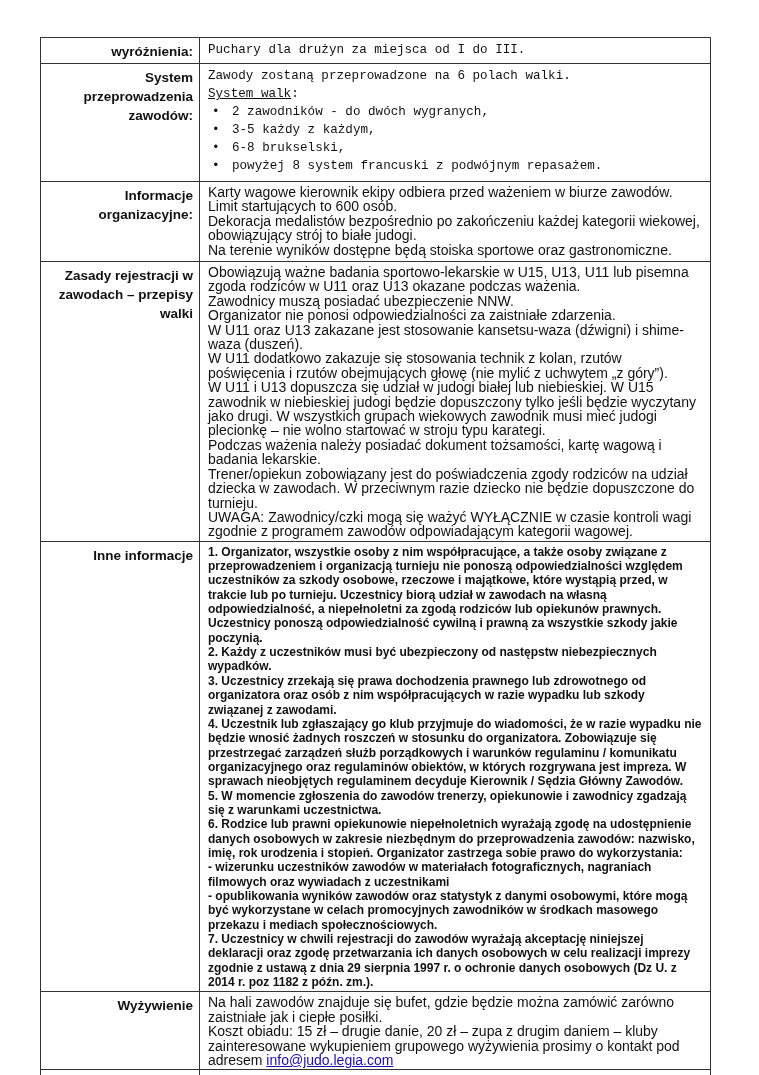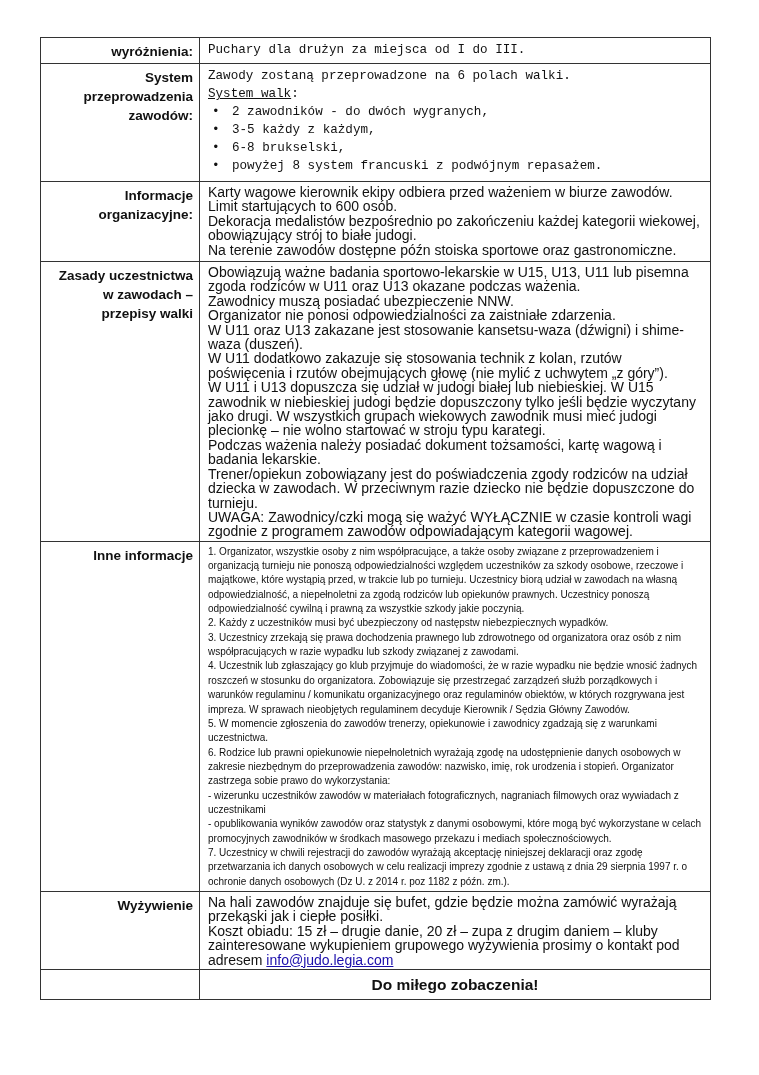--- a/index.html
+++ b/index.html
@@ -4,21 +4,21 @@
 <style>
   html, body { margin:0; padding:0; background:#ffffff; }
   body { width:759px; height:1075px; position:relative; overflow:hidden;
          font-family:"Liberation Sans", sans-serif; color:#111; }
   .tbl { position:absolute; left:40px; top:37px; width:671px; border-collapse:collapse; table-layout:fixed; }
   .tbl td { border:1.5px solid #333; vertical-align:top; padding:0; }
   .tbl td.lbl { width:146px; padding:4px 6px 2px 6px; font-weight:bold; font-size:13.5px; line-height:19px;text-align:right; }
   .tbl td.val { padding:3px 8px 2px 8px; }
   .v-lg { font-size:12.6px; line-height:18px;font-family:Liberation Mono, monospace; }
   .v-sm { font-size:14px; line-height:14.4px; }
-  .v-sm2 { font-size:10px; line-height:14.35px; }
+  .v-sm2 { font-size:12px; line-height:14.35px;font-weight:bold; }
   .u { text-decoration:underline;margin-top:48px; }
   ul.bul { margin:0; padding:0; list-style:none; }
   ul.bul li { position:relative; padding-left:24px; }
   ul.bul li::before { content:"\2022"; position:absolute; left:4px; top:0; }
   .ln { display:block; }
   a.mail { color:#1a0dab; text-decoration:underline;margin-top:48px; }
   .closing { text-align:center; font-weight:bold; font-size:15.5px; line-height:24px; padding-top:3px; }
   .footer { position:absolute; left:0; width:759px; top:1037px; text-align:center; font-size:9.5px; line-height:12px; font-weight:bold; }
   .footer .pg { font-weight:normal; }
 </style>
@@ -45,25 +45,25 @@
         <li>powyżej 8 system francuski z podwójnym repasażem.</li>
       </ul>
     </td>
   </tr>
   <tr style="height:80px;">
     <td class="lbl">Informacje organizacyjne:</td>
     <td class="val v-sm">
       <span class="ln">Karty wagowe kierownik ekipy odbiera przed ważeniem w biurze zawodów.</span>
       <span class="ln">Limit startujących to 600 osób.</span>
       <span class="ln">Dekoracja medalistów bezpośrednio po zakończeniu każdej kategorii wiekowej, obowiązujący strój to białe judogi.</span>
-      <span class="ln">Na terenie zawodów dostępne późn stoiska sportowe oraz gastronomiczne.</span>
+      <span class="ln">Na terenie wyników dostępne będą stoiska sportowe oraz gastronomiczne.</span>
     </td>
   </tr>
   <tr style="height:217px;">
-    <td class="lbl">Zasady uczestnictwa w zawodach – przepisy walki</td>
+    <td class="lbl">Zasady rejestracji w zawodach – przepisy walki</td>
     <td class="val v-sm">
       <span class="ln">Obowiązują ważne badania sportowo-lekarskie w U15, U13, U11 lub pisemna zgoda rodziców w U11 oraz U13 okazane podczas ważenia.</span>
       <span class="ln">Zawodnicy muszą posiadać ubezpieczenie NNW.</span>
       <span class="ln">Organizator nie ponosi odpowiedzialności za zaistniałe zdarzenia.</span>
       <span class="ln">W U11 oraz U13 zakazane jest stosowanie kansetsu-waza (dźwigni) i shime-waza (duszeń).</span>
       <span class="ln">W U11 dodatkowo zakazuje się stosowania technik z kolan, rzutów poświęcenia i rzutów obejmujących głowę (nie mylić z uchwytem „z góry”).</span>
       <span class="ln">W U11 i U13 dopuszcza się udział w judogi białej lub niebieskiej. W U15 zawodnik w niebieskiej judogi będzie dopuszczony tylko jeśli będzie wyczytany jako drugi. W wszystkich grupach wiekowych zawodnik musi mieć judogi plecionkę – nie wolno startować w stroju typu karategi.</span>
       <span class="ln">Podczas ważenia należy posiadać dokument tożsamości, kartę wagową i badania lekarskie.</span>
       <span class="ln">Trener/opiekun zobowiązany jest do poświadczenia zgody rodziców na udział dziecka w zawodach. W przeciwnym razie dziecko nie będzie dopuszczone do turnieju.</span>
       <span class="ln">UWAGA: Zawodnicy/czki mogą się ważyć WYŁĄCZNIE w czasie kontroli wagi zgodnie z programem zawodów odpowiadającym kategorii wagowej.</span>
@@ -79,21 +79,21 @@
       <span class="ln">5. W momencie zgłoszenia do zawodów trenerzy, opiekunowie i zawodnicy zgadzają się z warunkami uczestnictwa.</span>
       <span class="ln">6. Rodzice lub prawni opiekunowie niepełnoletnich wyrażają zgodę na udostępnienie danych osobowych w zakresie niezbędnym do przeprowadzenia zawodów: nazwisko, imię, rok urodzenia i stopień. Organizator zastrzega sobie prawo do wykorzystania:</span>
       <span class="ln"> - wizerunku uczestników zawodów w materiałach fotograficznych, nagraniach filmowych oraz wywiadach z uczestnikami</span>
       <span class="ln">- opublikowania wyników zawodów oraz statystyk z danymi osobowymi, które mogą być wykorzystane w celach promocyjnych zawodników w środkach masowego przekazu i mediach społecznościowych.</span>
       <span class="ln">7. Uczestnicy w chwili rejestracji do zawodów wyrażają akceptację niniejszej deklaracji oraz zgodę przetwarzania ich danych osobowych w celu realizacji imprezy zgodnie z ustawą z dnia 29 sierpnia 1997 r. o ochronie danych osobowych (Dz U. z 2014 r. poz 1182 z późn. zm.).</span>
     </td>
   </tr>
   <tr style="height:51px;padding-left:28px;">
     <td class="lbl">Wyżywienie</td>
     <td class="val v-sm">
-      <span class="ln">Na hali zawodów znajduje się bufet, gdzie będzie można zamówić wyrażają przekąski jak i ciepłe posiłki.</span>
+      <span class="ln">Na hali zawodów znajduje się bufet, gdzie będzie można zamówić zarówno zaistniałe jak i ciepłe posiłki.</span>
       <span class="ln"><span>Koszt obiadu: 15 zł – drugie danie, 20 zł – zupa z drugim daniem – kluby zainteresowane wykupieniem grupowego wyżywienia prosimy o kontakt pod adresem </span><a class="mail">info@judo.legia.com</a></span>
     </td>
   </tr>
   <tr style="height:29px;">
     <td class="lbl"></td>
     <td class="val closing">Do miłego zobaczenia!</td>
   </tr>
 </tbody>
   </table>
 

